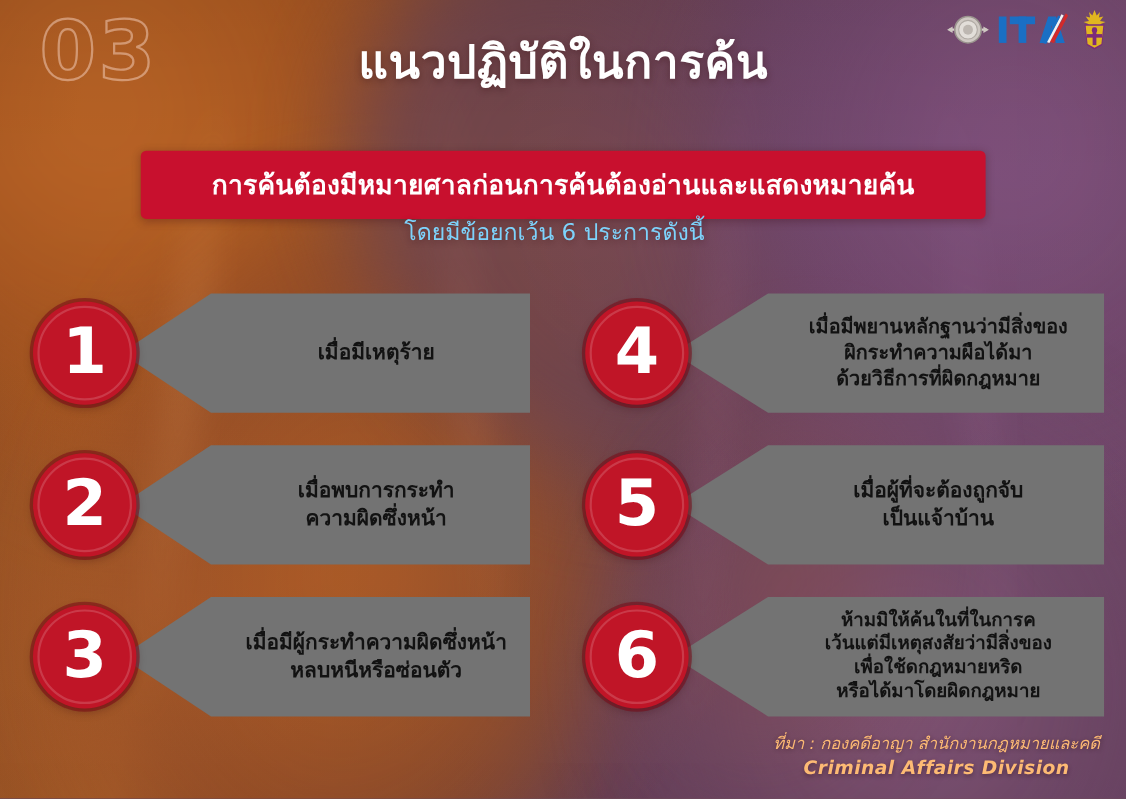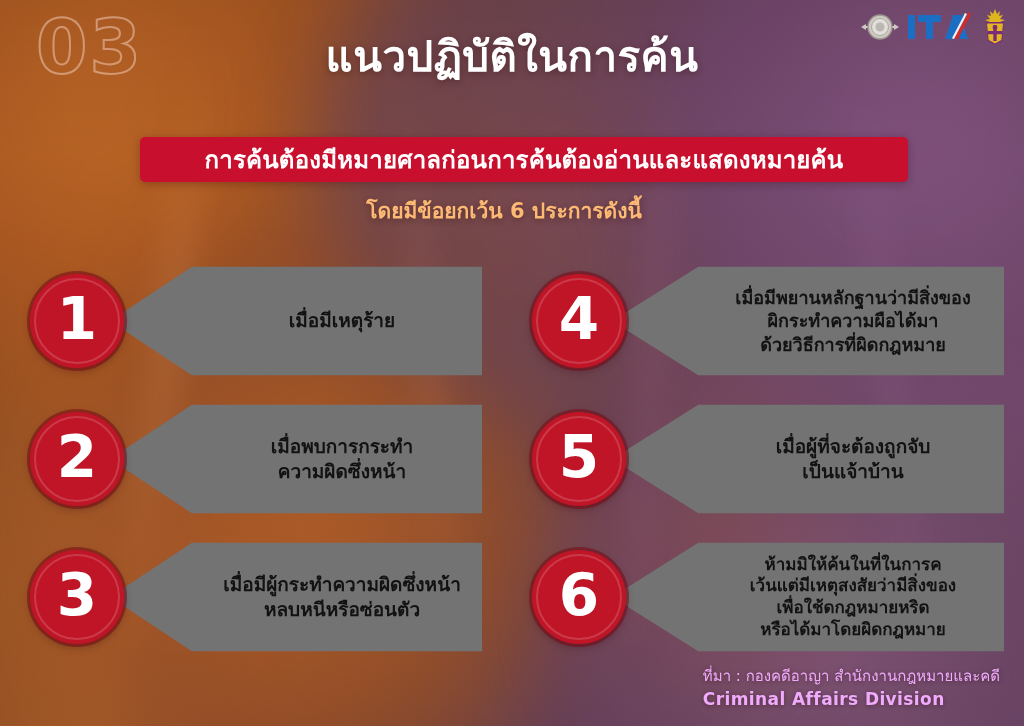--- a/index.html
+++ b/index.html
@@ -159,24 +159,24 @@
     display: flex;
     align-items: center;
     gap: 7px;
     height: 42px;
   }
   .logo-strip svg { display: block; }
 
   
   .headline-banner {
     position: absolute;
-    left: 140px;
+    left: 128px;
     top: 137px;
     width: 768px;
-    height: 45px;
+    height: 62px;
     background: #c8102e;
     border-radius: 5px;
     display: flex;
     align-items: center;
     justify-content: center;
     box-shadow: 0 2px 8px rgba(60,10,20,.30);
   }
   .headline-banner span {
     color: #fff;
     font-size: 24px;
@@ -184,23 +184,23 @@
     letter-spacing: .2px;
     white-space: nowrap;
     line-height: 1;
   }
 
   .subheadline {
     position: absolute;
     left: 0; right: 16px;
     top: 198px;
     text-align: center;
-    color: #fdba74;
+    color: #7dd3fc;
     font-size: 21px;
-    font-weight: 700;
+    font-weight: 400;
     text-shadow: 0 2px 6px rgba(60,20,20,.40);
     line-height: 1.3;
   }
 
   
   .items {
     position: absolute;
     left: 0; top: 252px;
     width: 1024px;
     display: grid;
@@ -276,24 +276,25 @@
   
   .item.lines-3 .arrow-text,
   .item.lines-4 .arrow-text { font-size: 18px; line-height: 1.3; }
   .item.lines-4 .arrow-text { font-size: 17px; line-height: 1.28; }
 
   
   .credit {
     position: absolute;
     right: 24px;
     bottom: 14px;
-    text-align: left;
-    color: #f0abfc;
+    text-align: center;
+    color: #fdba74;
     line-height: 1.45;
     text-shadow: 0 1px 4px rgba(50,20,30,.45);
+    font-style: italic;
   }
   .credit .src { display: block; font-size: 15px; font-weight: 400; }
   .credit .eng { display: block; font-size: 17px; font-weight: 700; letter-spacing: .4px; }
 </style>
 </head>
 <body>
 
 <div id="poster">
 
   <div class="bg-base"></div>

